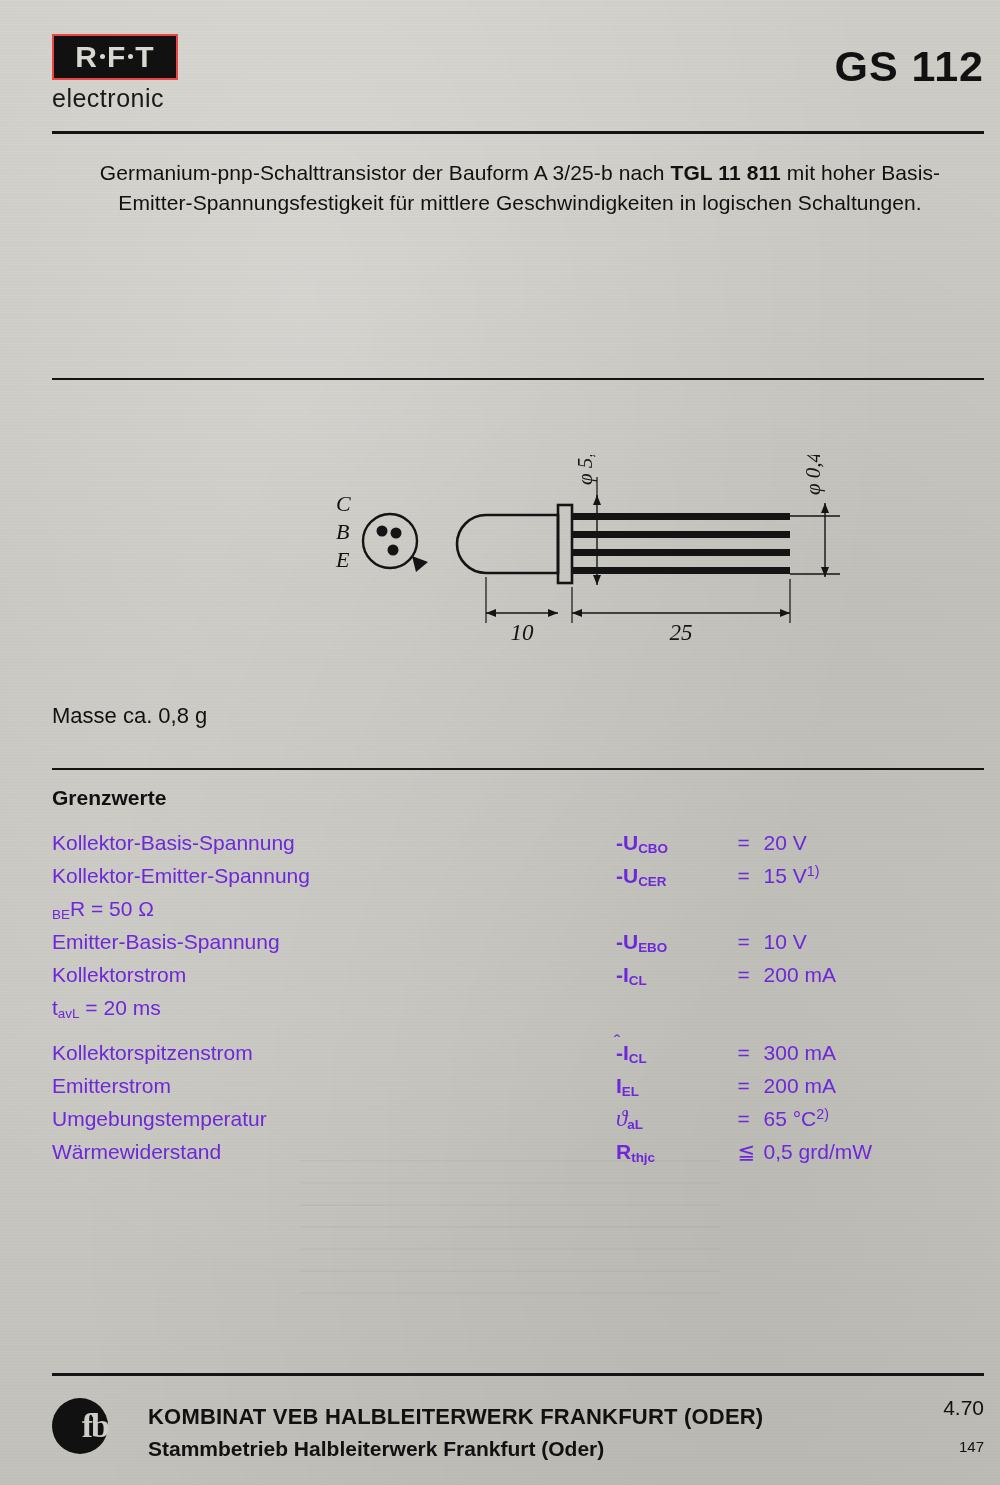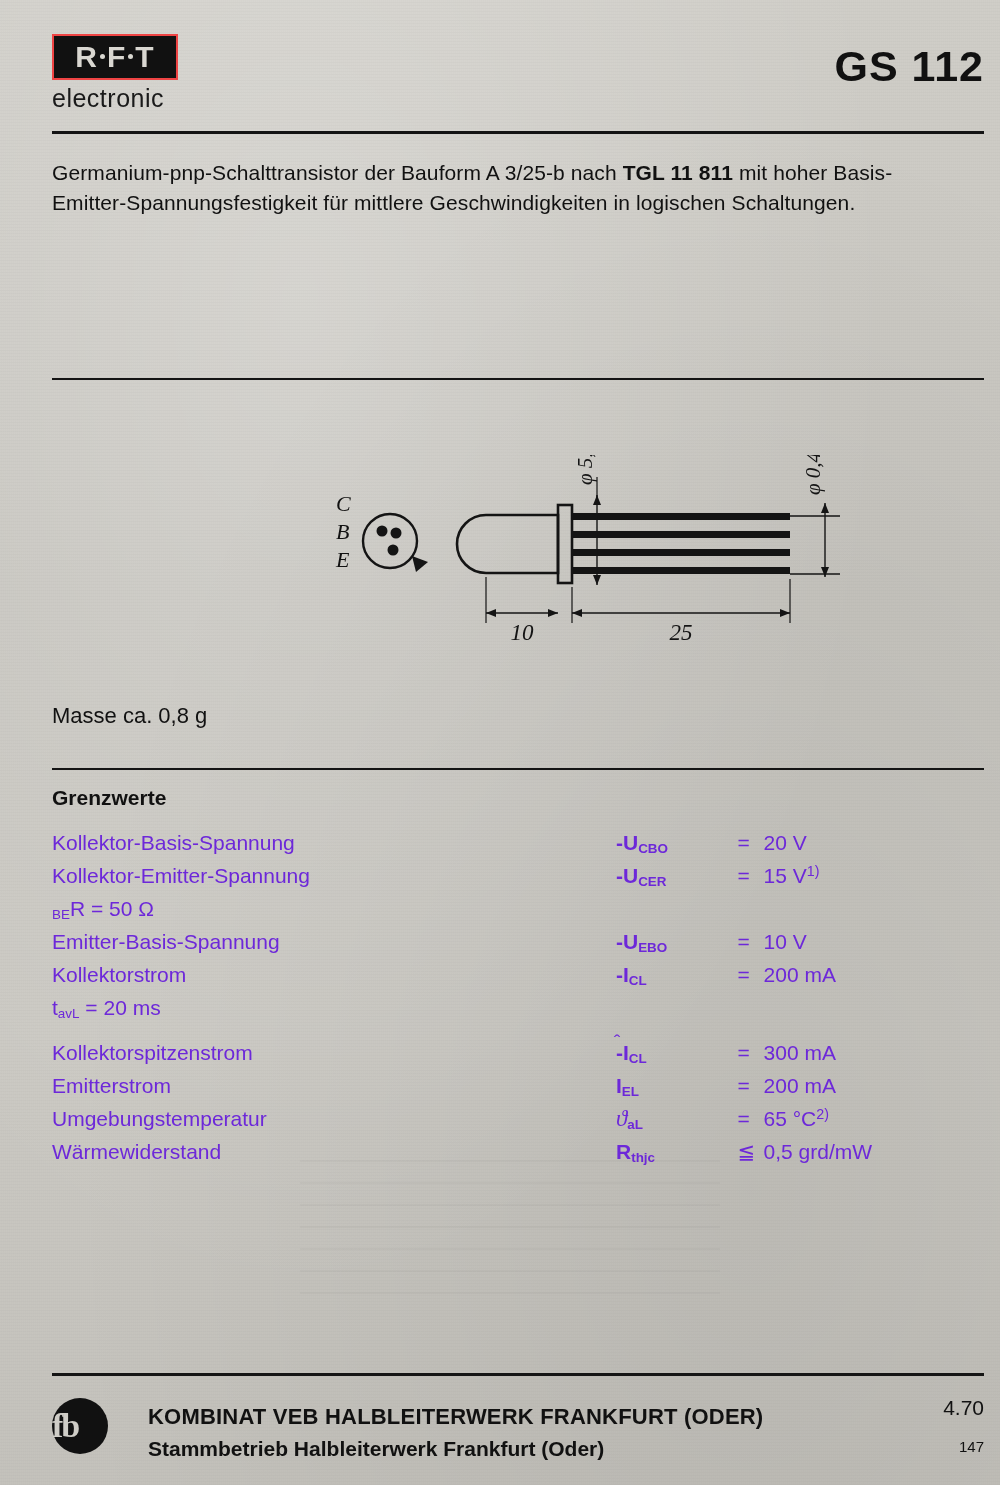--- a/index.html
+++ b/index.html
@@ -101,20 +101,21 @@
 
   .intro {
     position: absolute;
     left: 52px;
     top: 158px;
     width: 936px;
     font-size: 21px;
     line-height: 30px;
     color: #111;
     letter-spacing: .1px;
+    text-align: center;
   }
   .intro b { font-weight: 700; }
 
   
   .drawing {
     position: absolute;
     left: 300px;
     top: 455px;
     width: 570px;
     height: 220px;
@@ -183,21 +184,21 @@
     position: absolute;
     left: 52px;
     top: 1398px;
     width: 56px;
     height: 56px;
     border-radius: 50%;
     background: #111;
     color: #cfcdc7;
     display: flex;
     align-items: center;
-    justify-content: flex-start;
+    justify-content: flex-end;
     font-family: "Liberation Serif", serif;
     font-size: 34px;
     font-weight: 700;
     letter-spacing: -2px;
   }
   .foot-line1 {
     position: absolute;
     left: 148px;
     top: 1404px;
     font-size: 22px;

